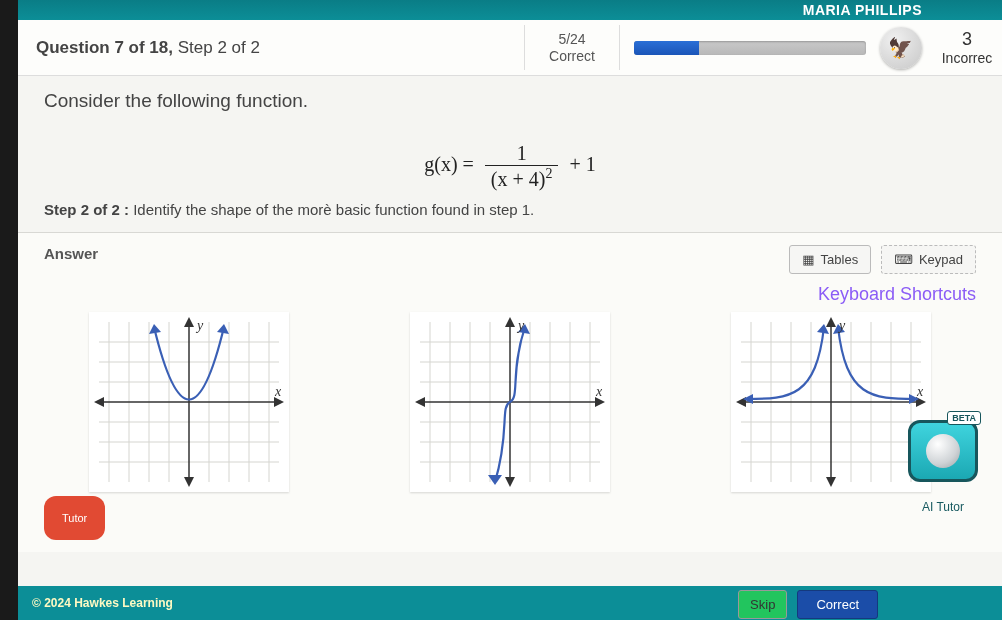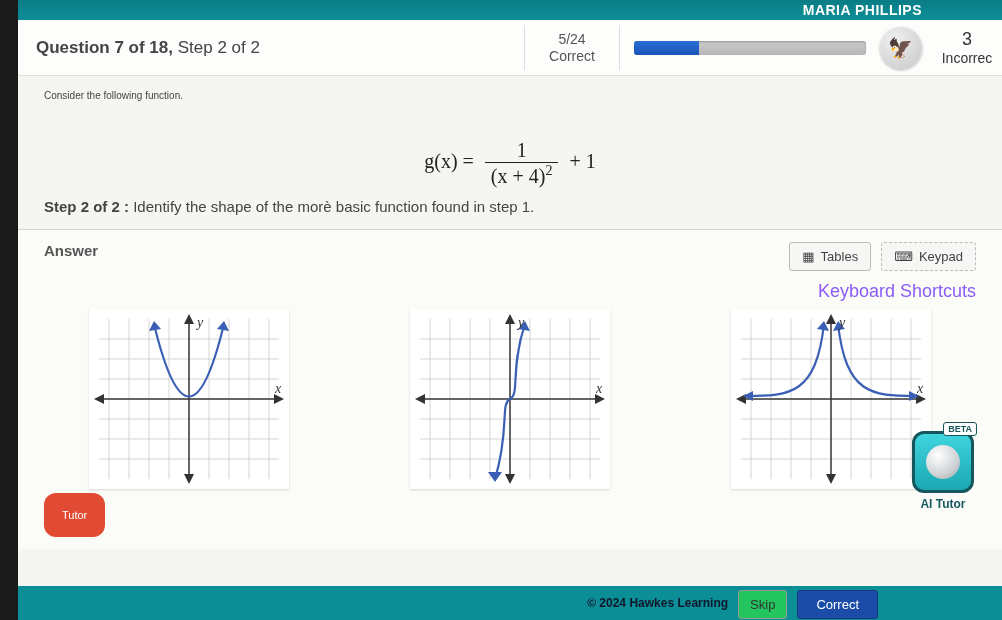--- a/index.html
+++ b/index.html
@@ -82,21 +82,21 @@
     width: 70px;
     text-align: center;
     color: #333;
     font-size: 14px;
   }
   .incorrect-box .num { font-size: 18px; font-weight: 500; display:block;}
   .content {
     padding: 14px 26px 0 26px;
     color: #444;
   }
-  .consider { font-size: 10px; margin-bottom: 38px; }
+  .consider { font-size: 19px; margin-bottom: 30px; }
   .formula {
     text-align: center;
     font-family: "Times New Roman", serif;
     font-size: 20px;
     margin: 14px 0 10px;
     color: #222;
   }
   .frac { display:inline-block; vertical-align: middle; text-align:center; margin: 0 6px;}
   .frac .num { display:block; border-bottom: 1.5px solid #222; padding: 0 6px; }
   .frac .den { display:block; padding: 0 6px; }
@@ -162,52 +162,52 @@
     cursor:pointer;
   }
 
   .ai-tutor-widget {
     position: absolute;
     right: 20px; bottom: 38px;
     width: 78px;
     text-align:center;
   }
   .ai-tutor-badge {
-    width: 62px; height: 62px;
+    width: 70px; height: 62px;
     border: 3px solid #17565c;
     border-radius: 12px;
     background: linear-gradient(#3fd4de,#1ba8b3);
-    margin: 0 auto 4px;
+    margin: 0 auto 18px;
     position: relative;
     display:flex;align-items:center;justify-content:center;
   }
   .ai-tutor-badge::before{
     content:"";
     width:34px;height:34px;border-radius:50%;
     background: radial-gradient(circle at 35% 30%, #fff, #cfd3d6 60%, #9aa0a4);
   }
   .beta-tag{
     position:absolute; top:-12px; right:-6px;
     background:#fff;border:1.5px solid #17565c;
     font-size:9px;font-weight:700;color:#17565c;
     padding:1px 4px;border-radius:3px;
   }
-  .ai-tutor-label{font-size:12px;color:#185a60;font-weight:700;}
+  .ai-tutor-label{font-size:12px;color:#185a60;font-weight:400;}
 
   .footer-bar {
     position: absolute;
     bottom: 0; left:0; right:0;
     height: 34px;
     background: #0c8e97;
     display:flex;
     align-items:center;
     padding: 0 14px;
     gap: 10px;
   }
-  .copyright { color: #0f172a; font-size: 12px; font-weight: 600; flex:1;text-align:right;}
+  .copyright { color: #fef9c3; font-size: 12px; font-weight: 600; flex:1;}
   .footer-btn {
     background: #22c55e;
     border:1px solid #999;
     padding: 6px 11px;
     font-size: 13px;
     border-radius: 3px;
     cursor:pointer;
     color:#333;
     margin-bottom: -2px;
   }

